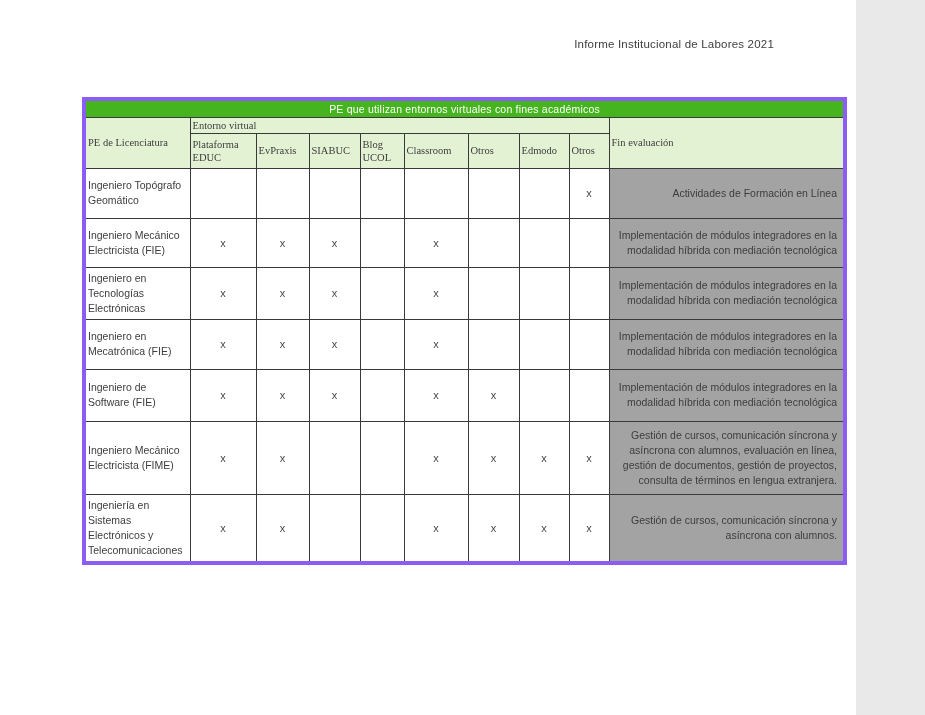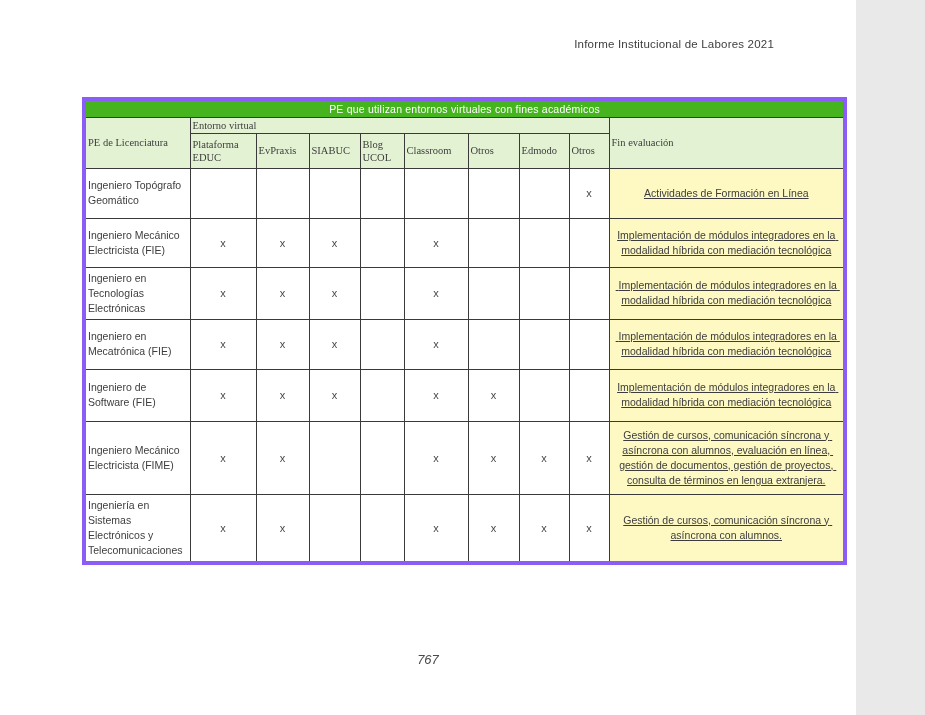--- a/index.html
+++ b/index.html
@@ -65,26 +65,25 @@
     line-height: 15px;
     background: #fff;
   }
   .mark-cell {
     text-align: center;
     font-size: 11px;
     color: #4a4a4a;
     background: #fff;
   }
   .fin-cell {
-    text-align: center;
+    text-align: right;
     padding: 3px 6px;
     line-height: 15px;
     white-space: pre-wrap;
-    background: #fef9c3;
-    text-decoration: underline;
+    background: #a3a3a3;
   }
   tr.r0 { height: 50px; }
   tr.r1 { height: 49px; }
   tr.r2 { height: 50px; }
   tr.r3 { height: 50px; }
   tr.r4 { height: 52px; }
   tr.r5 { height: 73px; }
   tr.r6 { height: 68px; }
   .page-number {
     position: absolute;
@@ -223,15 +222,14 @@
         <td class="mark-cell"></td>
         <td class="mark-cell">x</td>
         <td class="mark-cell">x</td>
         <td class="mark-cell">x</td>
         <td class="mark-cell">x</td>
         <td class="fin-cell">Gestión de cursos, comunicación síncrona y asíncrona con alumnos.</td>
       </tr>
     </tbody>
   </table>
 
-  <div class="page-number">767</div>
 
 </div>
 
 </body></html>

